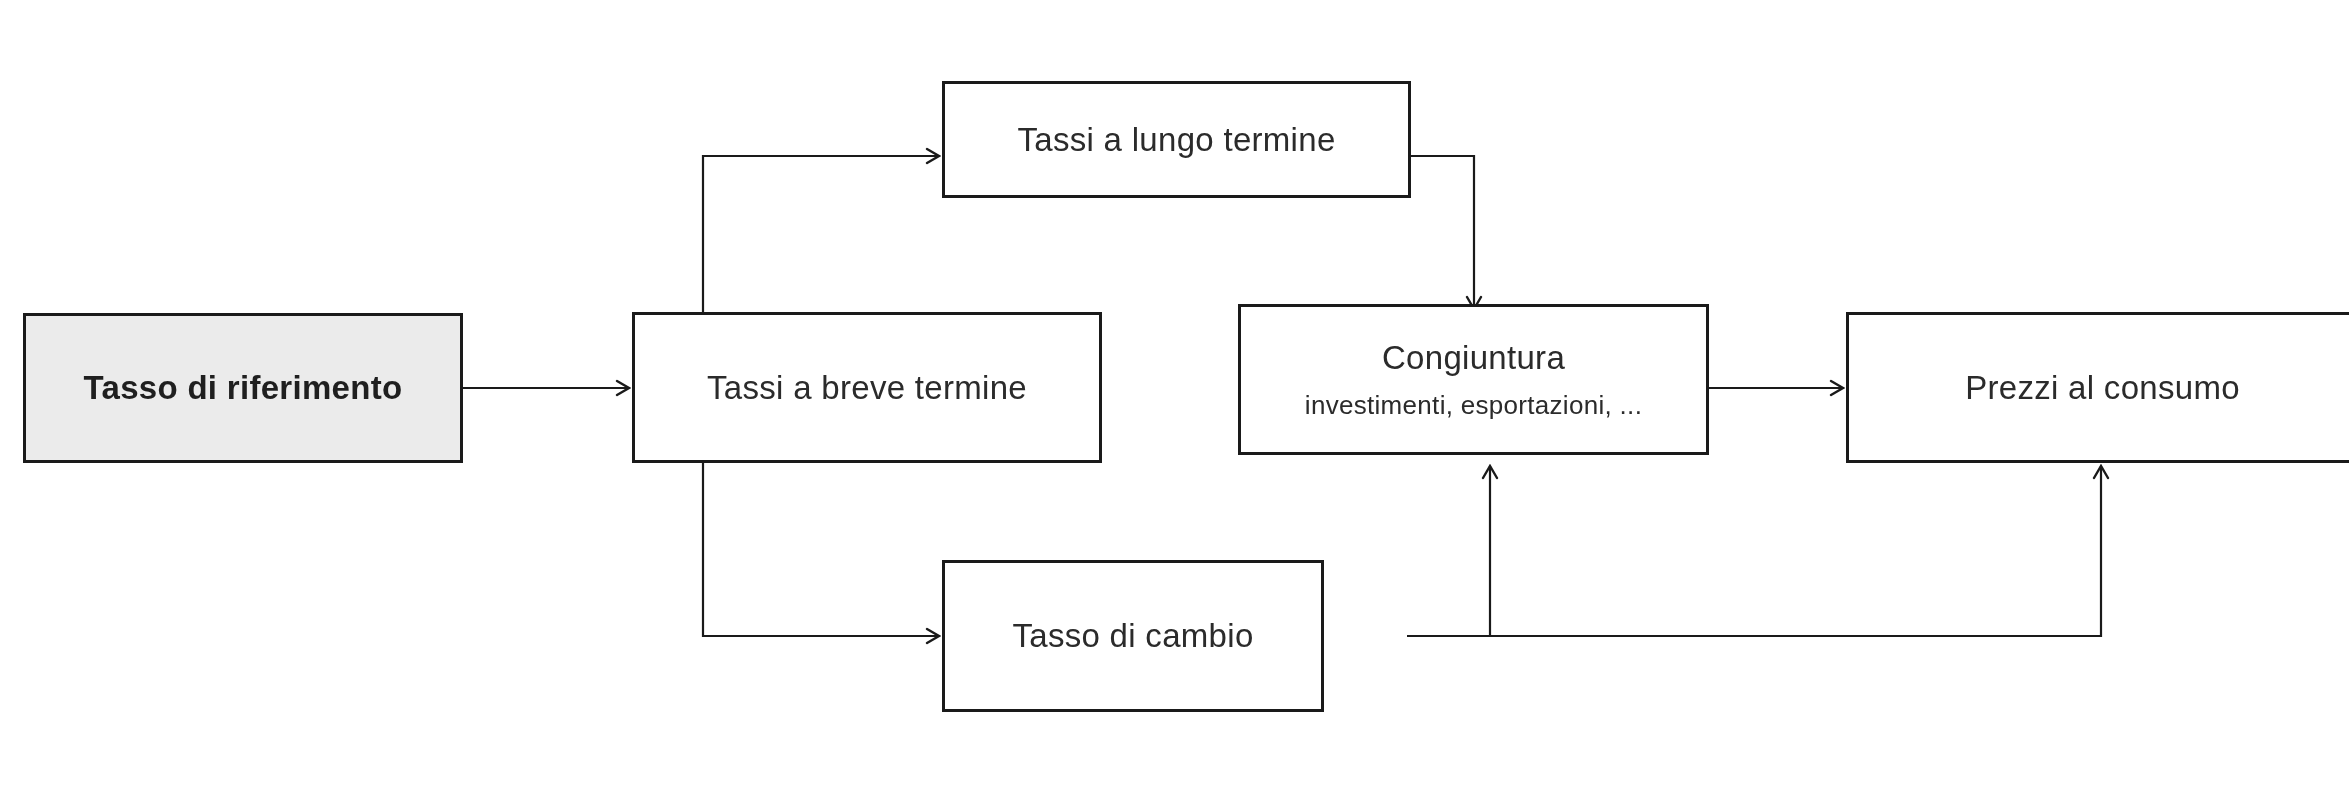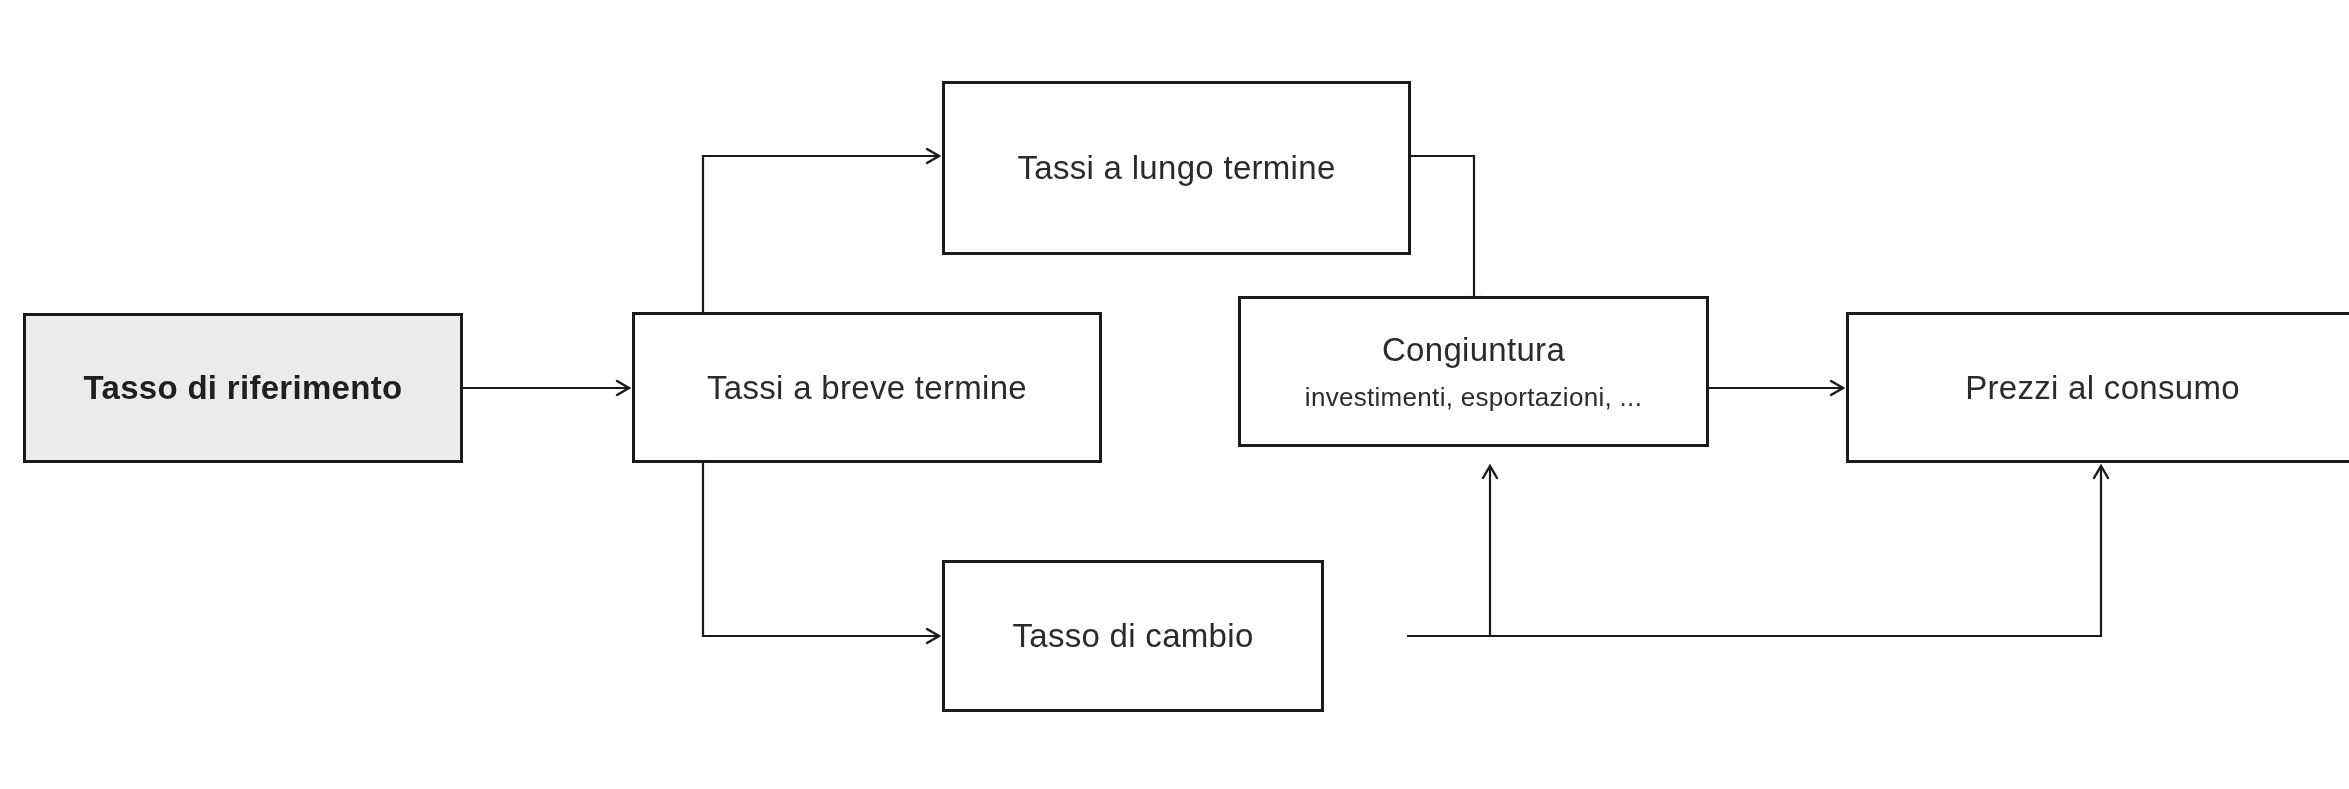--- a/index.html
+++ b/index.html
@@ -43,23 +43,23 @@
     font-weight: 700;
     color: #1f1f1f;
   }
   .node .sublabel {
     font-size: 26px;
     margin-top: 12px;
   }
   
   #n-riferimento { left: 23px;   top: 313px; width: 440px; height: 150px; }
   #n-breve       { left: 632px;  top: 312px; width: 470px; height: 151px; }
-  #n-lungo       { left: 942px;  top: 81px;  width: 469px; height: 174px; }
+  #n-lungo       { left: 942px;  top: 81px;  width: 469px; height: 117px; }
   #n-cambio      { left: 942px;  top: 560px; width: 382px; height: 152px; }
-  #n-congiuntura { left: 1238px; top: 296px; width: 471px; height: 151px; }
+  #n-congiuntura { left: 1238px; top: 304px; width: 471px; height: 151px; }
   #n-prezzi      { left: 1846px; top: 312px; width: 513px; height: 151px; }
 </style>
 </head>
 <body>
 
 <div class="canvas">
 
   <svg class="edges" viewBox="0 0 2349 789" xmlns="http://www.w3.org/2000/svg">
     <defs>
       <marker id="arrow" viewBox="-14 -9 16 18" markerWidth="16" markerHeight="18" refX="0" refY="0" orient="auto" markerUnits="userSpaceOnUse">

